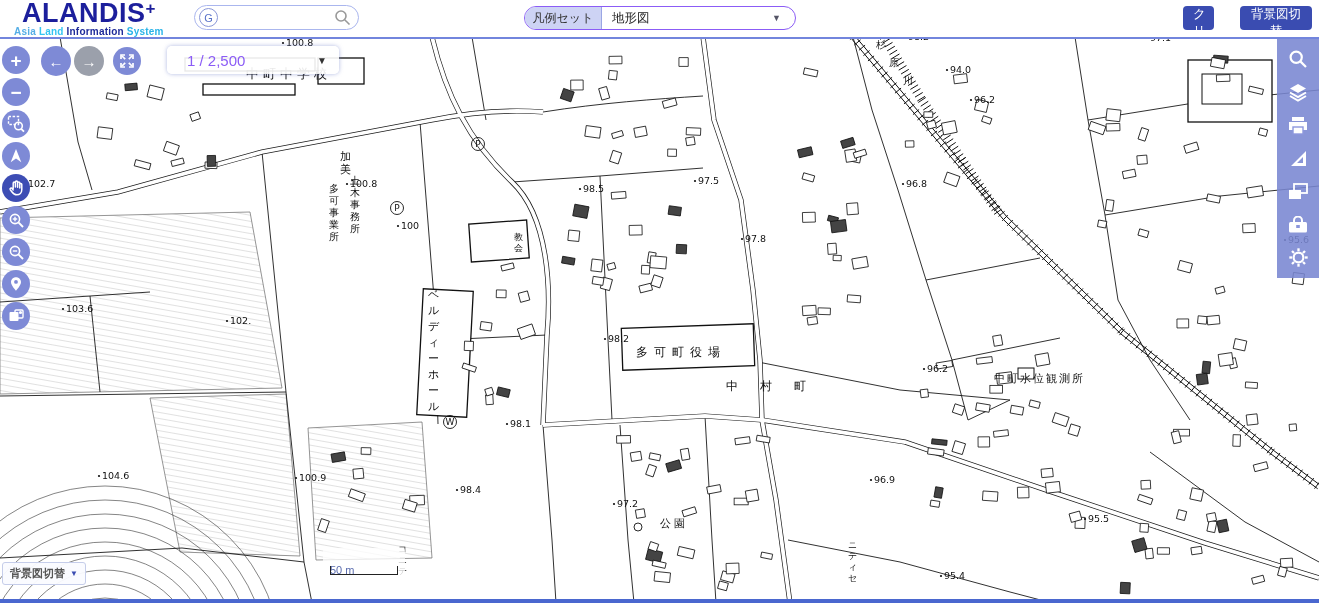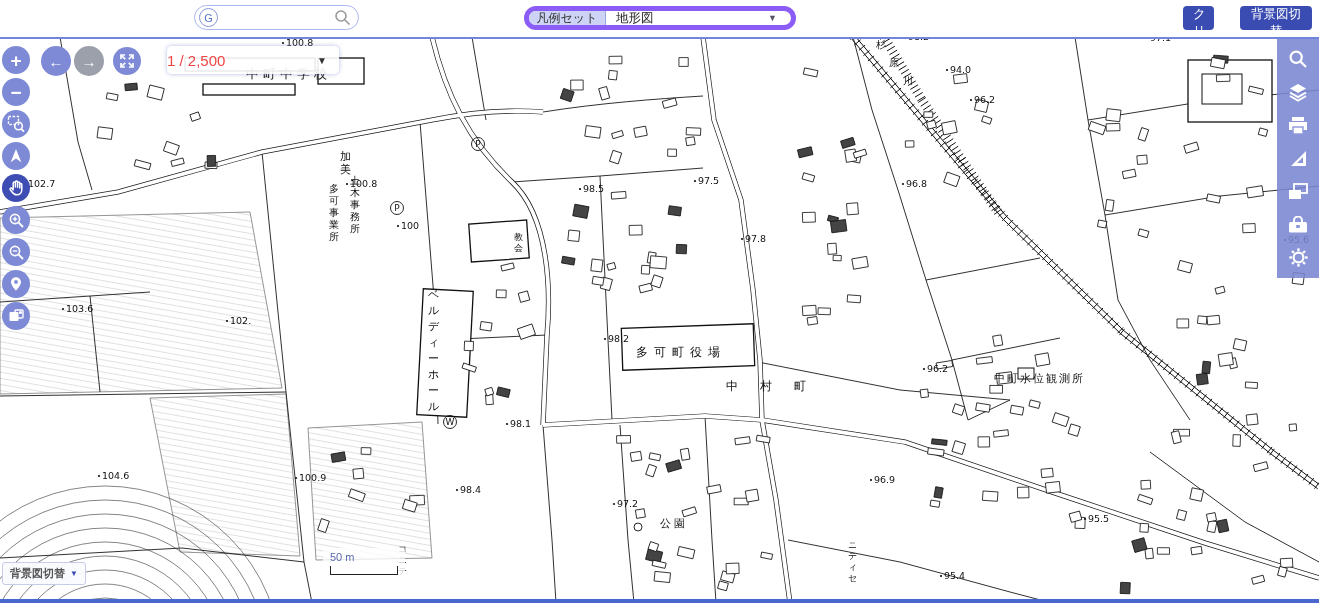--- a/index.html
+++ b/index.html
@@ -11,21 +11,21 @@
   .logo-main{font-size:27px;font-weight:bold;color:#1c1f9c;letter-spacing:.5px}
   .logo-plus{font-size:17px;vertical-align:8px;font-weight:bold;color:#1c1f9c}
   .logo-sub{font-size:10px;font-weight:bold;margin-top:0px;letter-spacing:.2px}
   .search-pill{position:absolute;left:194px;top:5px;width:165px;height:25px;border:1.5px solid #aab6ee;
     border-radius:14px;display:flex;align-items:center;background:#fff;box-sizing:border-box}
   .g-badge{width:17px;height:17px;border:1px solid #8a97d8;border-radius:50%;color:#5871c8;font-size:11px;
     display:flex;align-items:center;justify-content:center;margin-left:4px;flex:none}
   .search-input{border:none;outline:none;flex:1;min-width:0;font-size:12px;background:transparent;
     font-family:inherit;padding:0 4px}
   .search-mag{flex:none;margin-right:7px;display:flex}
-  .legend-pill{position:absolute;left:524px;top:6px;width:272px;height:24px;border:5px solid #8b5cf6;
+  .legend-pill{position:absolute;left:524px;top:6px;width:272px;height:24px;border:1px solid #8b5cf6;
     border-radius:13px;display:flex;overflow:hidden;background:#fff;box-sizing:border-box}
   .legend-label{background:#cdd3f4;width:76px;display:flex;align-items:center;justify-content:center;
     font-size:12px;color:#333;border-right:1px solid #9aa6e4;flex:none}
   .legend-value{flex:1;display:flex;align-items:center;padding-left:10px;font-size:12.5px;color:#222;
     position:relative;cursor:pointer}
   .legend-caret{position:absolute;right:14px;color:#556;font-size:9px}
   .hbtn{position:absolute;top:6px;height:24px;background:#3a4cb1;color:#fff;border:none;border-radius:4px;
     font-size:12.5px;padding:0 10px;font-family:inherit;cursor:pointer}
   #btn-clear{left:1183px;width:31px}
   #btn-top{left:1240px;width:72px}
@@ -44,34 +44,34 @@
   .sym{stroke:#111;stroke-width:.9;fill:none}
   .symt{fill:#111;font-size:9px;text-anchor:middle}
   
   .round-btn{position:absolute;width:28px;height:28px;border-radius:50%;background:#7e8ad6;border:none;
     display:flex;align-items:center;justify-content:center;cursor:pointer;z-index:6;padding:0;color:#fff}
   .round-btn.active{background:#3d4db4}
   .round-btn.gray{background:#9ba0ab}
   .arrow-glyph{font-size:15px;font-weight:bold;line-height:1}
   #scale-box{position:absolute;left:167px;top:46px;width:172px;height:28px;background:rgba(255,255,255,.9);
     border-radius:5px;z-index:6;display:flex;align-items:center;box-shadow:0 0 4px rgba(110,125,200,.55);cursor:pointer}
-  #scale-box .val{color:#ef4444;font-size:15px;margin-left:0}
+  #scale-box .val{color:#8b5cf6;font-size:15px;margin-left:20px}
   #scale-box .caret{margin-left:auto;margin-right:12px;color:#333;font-size:10px}
   #right-strip{position:absolute;right:0;top:39px;width:42px;height:239px;background:rgba(121,134,210,.88);
     z-index:6;display:flex;flex-direction:column;align-items:center;justify-content:space-between;
     padding:7px 0;box-sizing:border-box}
   .strip-btn{background:none;border:none;cursor:pointer;width:32px;height:26px;display:flex;
     align-items:center;justify-content:center;padding:0}
   #bg-switch{position:absolute;left:2px;top:562px;z-index:6;background:rgba(250,251,255,.95);
     border:1px solid #c5cdea;border-radius:3px;font-size:11px;color:#555;padding:3px 7px;display:flex;
     align-items:center;gap:5px;cursor:pointer;font-family:inherit;font-weight:bold}
   #bg-switch .caret{color:#3a4cb1;font-size:8px}
   #scalebar{position:absolute;left:323px;top:548px;width:82px;height:31px;background:rgba(255,255,255,.78);
     border-radius:3px;z-index:5}
-  #scalebar .lbl{font-size:11px;color:#5a6cae;margin:3px 0 0 7px}
+  #scalebar .lbl{font-size:11px;color:#5a6cae;margin:16px 0 0 7px}
   #scalebar .bar{position:absolute;left:7px;right:7px;bottom:4px;height:8px;border-left:1.5px solid #222;
     border-right:1.5px solid #222;border-bottom:1.5px solid #222}
   #bottom-line{position:absolute;left:0;right:0;bottom:0;height:4px;background:#4a67cf;z-index:7}
 </style>
 </head>
 <body>
 
 <div id="map">
 <svg id="map-svg" width="1319" height="603" viewBox="0 0 1319 603">
   <defs>
@@ -605,20 +605,24 @@
         <text x="617" y="507" class="elev">97.2</text>
         <circle cx="1085" cy="519" r="1.1" fill="#111"></circle>
         <text x="1088" y="522" class="elev">95.5</text>
         <circle cx="941" cy="576" r="1.1" fill="#111"></circle>
         <text x="944" y="579" class="elev">95.4</text>
       </g>
 </svg>
 </div>
 
 <div id="header">
+  <div class="logo">
+    <span class="logo-main">ALANDIS</span><span class="logo-plus">+</span>
+    <div class="logo-sub" id="logo-sub"><span style="color: rgb(85, 174, 230);">Asia</span><span style="color: rgb(51, 197, 242);"> Land</span><span style="color: rgb(29, 42, 154);"> Information</span><span style="color: rgb(42, 180, 232);"> System</span></div>
+  </div>
 
   <div class="search-pill">
     <span class="g-badge">G</span>
     <input class="search-input" type="text" placeholder="" style="">
     <span class="search-mag">
       <svg width="17" height="17" viewBox="0 0 17 17" fill="none" stroke="#999" stroke-width="1.6">
         <circle cx="7" cy="7" r="5"></circle>
           <line x1="10.7" y1="10.7" x2="15.5" y2="15.5"></line>
       </svg>
     </span>

